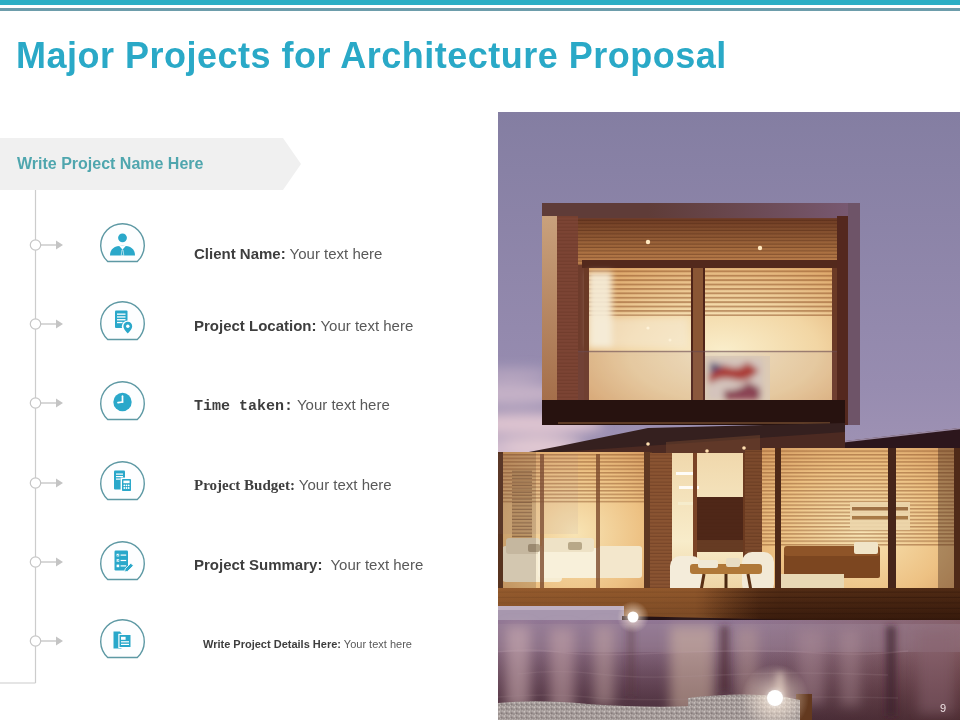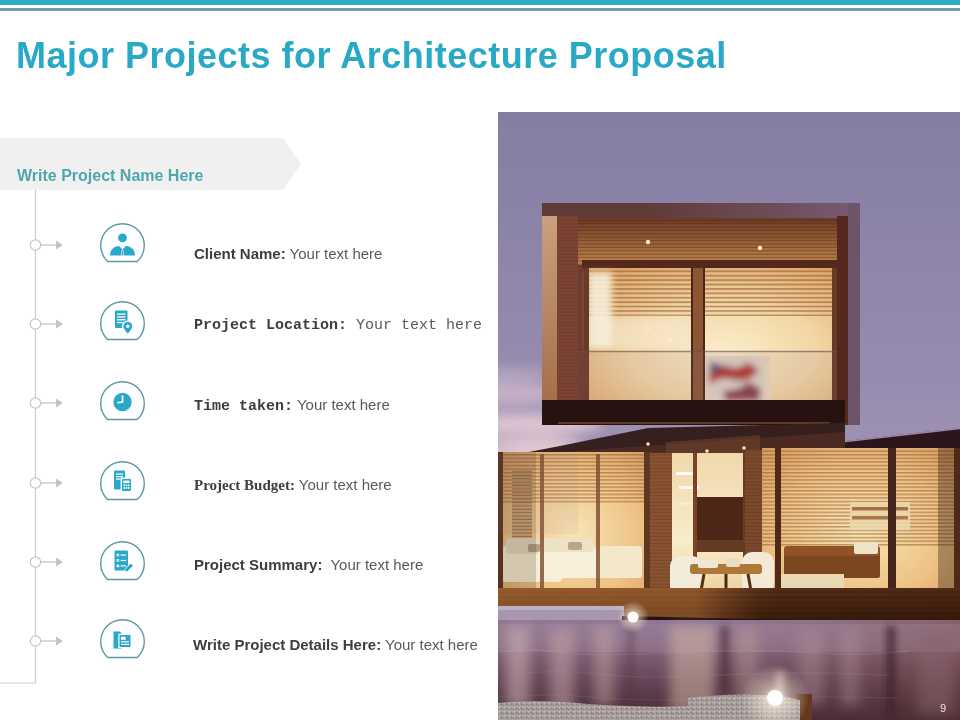--- a/index.html
+++ b/index.html
@@ -13,21 +13,21 @@
 <div class="slide">
 
   <div class="abs" style="left:0;top:0;width:960px;height:5px;background:#2bafc5;"></div>
 
   <div class="abs" style="left:0;top:8px;width:960px;height:3px;background:#6d9dab;"></div>
 
   <div class="abs" style="left:16px;top:35px;font-size:36px;font-weight:bold;color:#2aa9c7;letter-spacing:0.5px;white-space:nowrap;">Major Projects for Architecture Proposal</div>
 
   <div class="abs" style="left:0;top:138px;width:302px;height:52px;background:#f0f0f0;clip-path:polygon(0 0,283px 0,301px 26px,283px 52px,0 52px);"></div>
 
-  <div class="abs" style="left:17px;top:138px;width:280px;height:52px;line-height:52px;font-size:16px;font-weight:bold;color:#4fa6ae;margin-top:12px;">Write Project Name Here</div>
+  <div class="abs" style="left:17px;top:138px;width:280px;height:52px;line-height:52px;font-size:16px;font-weight:bold;color:#4fa6ae;">Write Project Name Here</div>
 
   <svg class="abs" style="left:0;top:0;" width="70" height="720" viewBox="0 0 70 720">
     <line x1="35.5" y1="190" x2="35.5" y2="683" stroke="#cccccc" stroke-width="1.2"></line>
     <line x1="0" y1="683" x2="35.5" y2="683" stroke="#cccccc" stroke-width="1.2"></line>
   </svg>
 
   <svg class="abs" style="left:25px;top:235px;" width="45" height="20" viewBox="0 0 45 20">
     <circle cx="10.5" cy="10" r="5.2" fill="#ffffff" stroke="#c6c6c6" stroke-width="1.2"></circle>
     <line x1="16" y1="10" x2="31" y2="10" stroke="#c3c3c3" stroke-width="1.3"></line>
     <path d="M31,5.6 L38,10 L31,14.4 Z" fill="#c4c4c4"></path>
@@ -78,21 +78,21 @@
     <rect x="21" y="15.5" width="12.5" height="17.5" rx="1" fill="#2aa8ca"></rect>
     <rect x="23" y="18.5" width="8.5" height="1.3" fill="#ffffff"></rect>
     <rect x="23" y="21.3" width="8.5" height="1.3" fill="#ffffff"></rect>
     <rect x="23" y="24.1" width="8.5" height="1.3" fill="#ffffff"></rect>
     <rect x="23" y="26.9" width="5.5" height="1.3" fill="#ffffff"></rect>
     <circle cx="33.8" cy="31.5" r="6" fill="#fdfeff"></circle>
     <path d="M33.8,26.8 a4.4,4.4 0 0 1 4.4,4.4 c0,3.1 -4.4,7.3 -4.4,7.3 c0,0 -4.4,-4.2 -4.4,-7.3 a4.4,4.4 0 0 1 4.4,-4.4 Z" fill="#2aa8ca"></path>
     <circle cx="33.8" cy="31.2" r="1.7" fill="#ffffff"></circle>
   </svg>
 
-  <div class="abs" style="left:194px;top:317.5px;font-size:15px;line-height:15px;color:#595959;font-family:Liberation Mono, monospace;"><b style="color:#3e3e3e;">Project Location:</b> Your text here</div>
+  <div class="abs" style="left:194px;top:317.5px;font-size:15px;line-height:15px;color:#595959;"><b style="color:#3e3e3e;">Project Location:</b> Your text here</div>
 
   <svg class="abs" style="left:94px;top:375px;" width="57" height="57" viewBox="0 0 57 57">
     <path d="M13.7,44.5 A21.8,21.8 0 1 1 43.3,44.5 Z" fill="#fdfeff" stroke="#5e99a4" stroke-width="1.4"></path>
     <circle cx="28.5" cy="27" r="9.2" fill="#2aa8ca"></circle>
     <line x1="28.5" y1="27" x2="28.5" y2="21.2" stroke="#ffffff" stroke-width="1.7" stroke-linecap="round"></line>
     <line x1="28.5" y1="27" x2="24" y2="27.6" stroke="#ffffff" stroke-width="1.7" stroke-linecap="round"></line>
   </svg>
 
   <div class="abs" style="left:194px;top:397px;font-size:15px;line-height:15px;color:#595959;"><b style="color:#3e3e3e;font-family:Liberation Mono, monospace;">Time taken:</b> Your text here</div>
 
@@ -134,21 +134,21 @@
   <svg class="abs" style="left:94px;top:613px;" width="57" height="57" viewBox="0 0 57 57">
     <path d="M13.7,44.5 A21.8,21.8 0 1 1 43.3,44.5 Z" fill="#fdfeff" stroke="#5e99a4" stroke-width="1.4"></path>
     <path d="M19.5,18.5 h6.5 l1.5,2 h0 v15 h-8 Z" fill="#2aa8ca"></path>
     <rect x="24.3" y="20.8" width="13.2" height="14.2" fill="#fdfeff"></rect>
     <rect x="25.5" y="22" width="11" height="12" fill="#2aa8ca"></rect>
     <rect x="27" y="23.8" width="4.6" height="3" fill="#ffffff"></rect>
     <rect x="27" y="28.2" width="8" height="1.2" fill="#ffffff"></rect>
     <rect x="27" y="30.8" width="8" height="1.2" fill="#ffffff"></rect>
   </svg>
 
-  <div class="abs" style="left:193px;top:636.5px;font-size:15px;line-height:15px;color:#595959;"><b style="color:#3e3e3e;">Write Project Details Here:</b> Your text here</div>
+  <div class="abs" style="left:203px;top:636.5px;font-size:11px;line-height:15px;color:#595959;"><b style="color:#3e3e3e;">Write Project Details Here:</b> Your text here</div>
 
   <svg id="photo" class="abs" style="left:498px;top:112px;" width="462" height="608" viewBox="0 0 462 608">
     <defs>
       <linearGradient id="skyG" x1="0" y1="0" x2="0" y2="1">
         <stop offset="0" stop-color="#847ea2"></stop>
         <stop offset="0.45" stop-color="#978cb0"></stop>
         <stop offset="0.75" stop-color="#ab9cba"></stop>
         <stop offset="1" stop-color="#b6a6c0"></stop>
       </linearGradient>
       <radialGradient id="winG" cx="0.55" cy="0.62" r="0.75">

